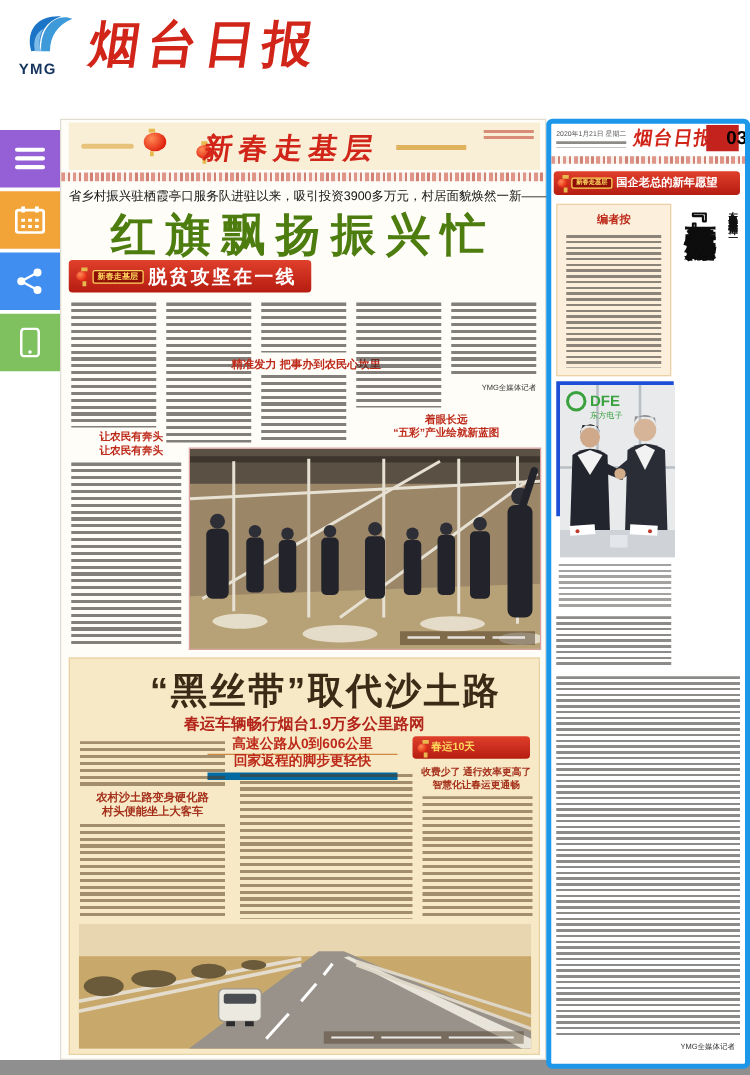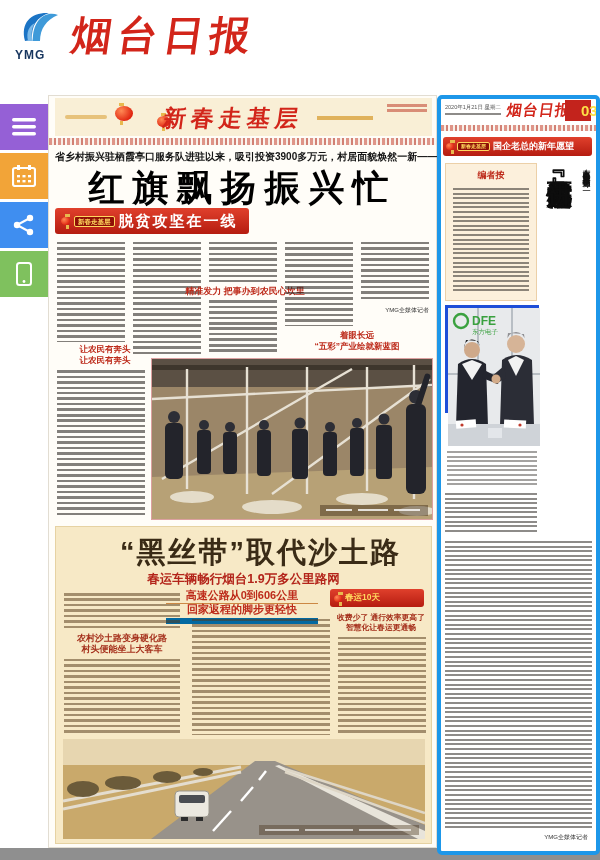--- a/index.html
+++ b/index.html
@@ -100,22 +100,22 @@
       <span class="abs" style="left:10px;top:17px;width:42px;height:4px;background:#e7c27b;border-radius:2px;"></span>
       <span class="lan abs" style="left:60px;top:8px;width:18px;height:15px;"></span>
       <span class="lan abs" style="left:80px;top:14px;"></span>
       <span class="abs caligraphy" style="left:108px;top:5px;font-size:23px;letter-spacing:5px;">新春走基层</span>
       <span class="abs" style="left:262px;top:18px;width:56px;height:4px;background:#e0b25c;"></span>
       <span class="abs flr" style="left:332px;top:6px;width:40px;height:9px;"></span>
     </div>
     <div class="abs lace" style="left:0;top:42px;width:387px;height:7px;"></div>
 
     <div class="abs" style="left:0;top:50px;width:387px;height:378px;">
-      <div class="abs" style="left:6px;top:4px;width:375px;text-align:center;font-size:10px;font-weight:bold;color:#141414;white-space:nowrap;">省乡村振兴驻栖霞亭口服务队进驻以来，吸引投资3900多万元，村居面貌焕然一新——</div>
-      <div class="abs" style="left:0;top:18px;width:387px;text-align:center;font-size:36px;font-weight:bold;color:#000000;letter-spacing:8px;">红旗飘扬振兴忙</div>
+      <div class="abs" style="left:6px;top:4px;width:375px;text-align:center;font-size:10px;font-weight:normal;color:#141414;white-space:nowrap;">省乡村振兴驻栖霞亭口服务队进驻以来，吸引投资3900多万元，村居面貌焕然一新——</div>
+      <div class="abs" style="left:0;top:18px;width:387px;text-align:center;font-size:36px;font-weight:bold;color:#4d7c0f;letter-spacing:8px;">红旗飘扬振兴忙</div>
 
       <div class="abs redband" style="left:6px;top:62px;width:194px;height:26px;padding-left:6px;gap:4px;">
         <span class="lan small"></span>
         <span class="badge">新春走基层</span>
         <span style="font-size:15px;letter-spacing:2px;">脱贫攻坚在一线</span>
       </div>
 
       <div class="abs fl" style="left:8px;  top:96px; width:68px; height:100px;"></div>
       <div class="abs subhead" style="left:4px;top:198px;width:104px;font-size:8.5px;">
         <div>让农民有奔头</div>
@@ -278,21 +278,21 @@
   </div>
 
   <div class="abs" style="left:0;top:848px;width:600px;height:12px;background:#8f8f8f;"></div>
 
   <div id="article-panel" class="abs">
     <div class="abs" style="left:0;top:0;right:0;bottom:0;overflow:hidden;">
 
       <div class="abs" style="left:4px;top:5px;width:62px;font-size:5.5px;color:#555;white-space:nowrap;">2020年1月21日 星期二</div>
       <div class="abs fl2" style="left:4px;top:14px;width:56px;height:5px;"></div>
       <span class="abs caligraphy" style="left:66px;top:2px;font-size:15px;letter-spacing:1px;">烟台日报</span>
-      <div class="abs" style="left:124px;top:1px;width:26px;height:21px;background:#c3231c;color:#fde047;font-size:15px;font-weight:bold;text-align:center;line-height:21px;padding-left:16px;">03</div>
+      <div class="abs" style="left:124px;top:1px;width:26px;height:21px;background:#c3231c;color:#000000;font-size:15px;font-weight:bold;text-align:center;line-height:21px;padding-left:16px;">03</div>
       <div class="abs lace" style="left:0;top:26px;width:155px;height:6px;"></div>
 
       <div class="abs redband" style="left:2px;top:38px;width:149px;height:19px;padding-left:3px;gap:3px;">
         <span class="lan small" style="width:8px;height:7px;"></span>
         <span class="badge" style="font-size:5px;line-height:7px;">新春走基层</span>
         <span style="font-size:9px;">国企老总的新年愿望</span>
       </div>
 
       <div class="abs" style="left:4px;top:64px;width:92px;height:138px;background:#fcf0dc;border:1px solid #ecd0a8;">
         <div style="margin-top:5px;text-align:center;font-size:9px;font-weight:bold;color:#bd2a1a;">编者按</div>

